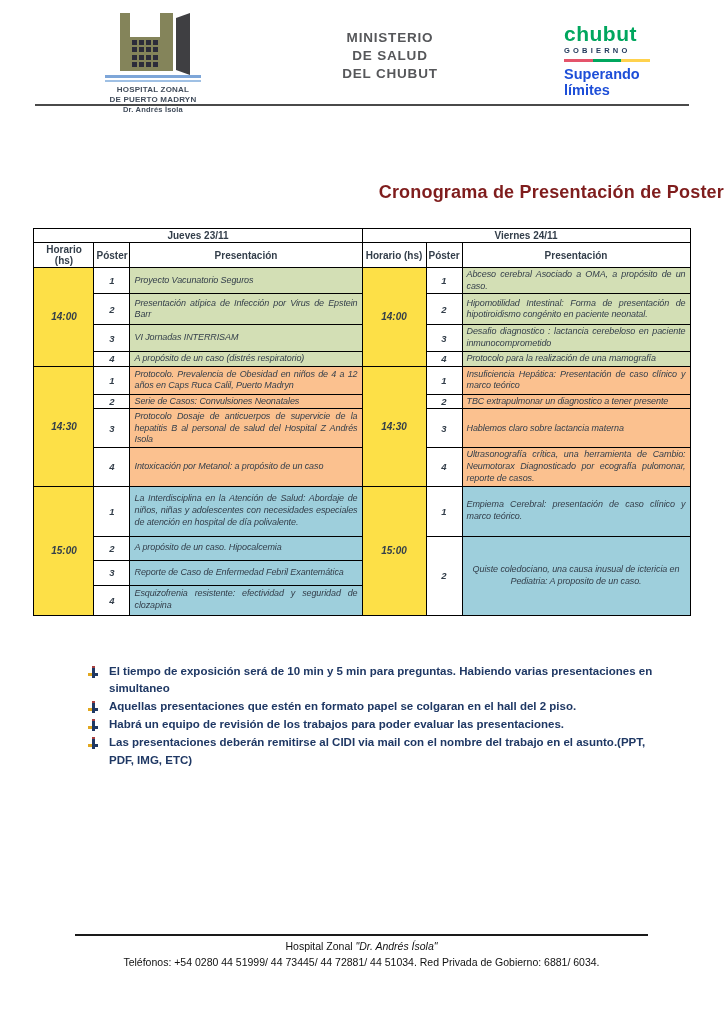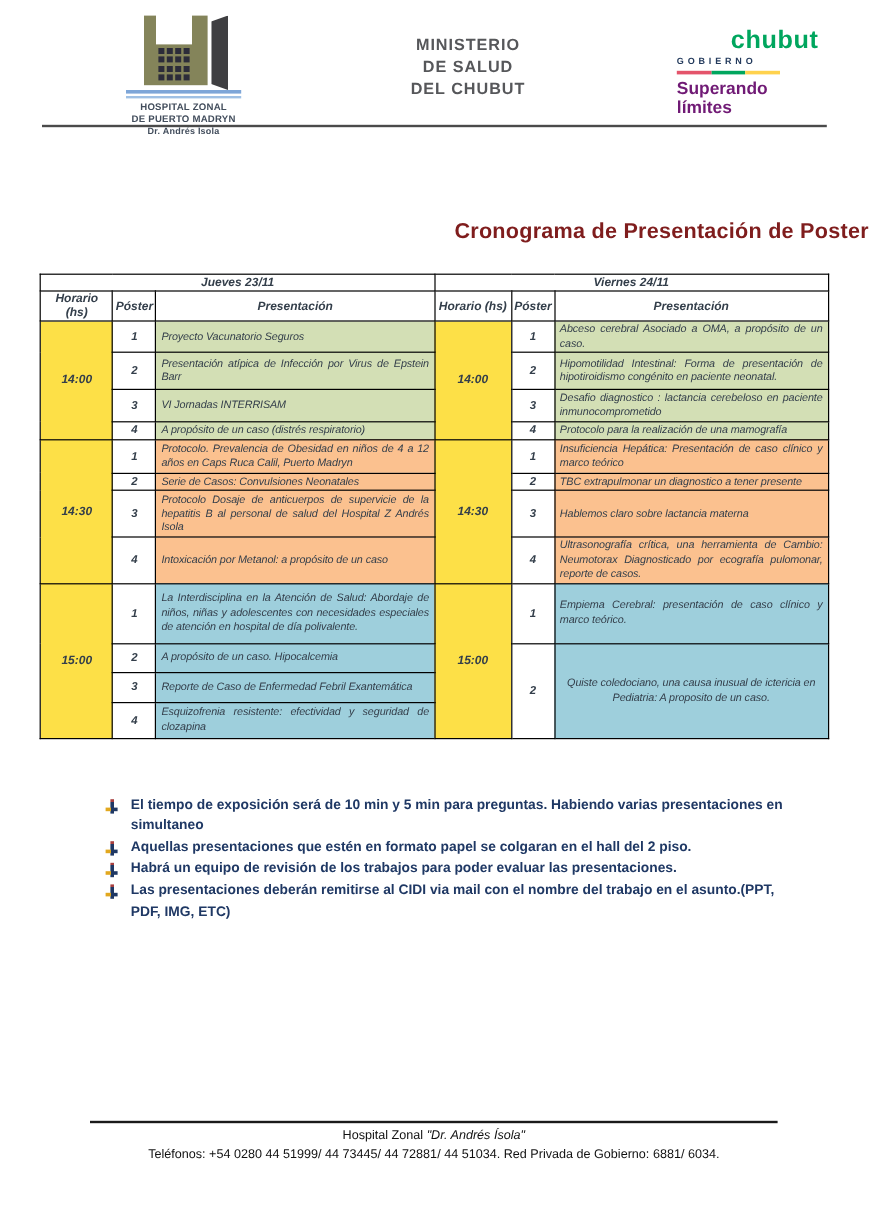--- a/index.html
+++ b/index.html
@@ -30,37 +30,37 @@
   .win-grid{display:grid;grid-template-columns:repeat(4,1fr);grid-auto-rows:5px;gap:2px;}
   .win-grid i{background:#2c2c3a;display:block;}
   .bt-door{position:absolute;left:62px;top:0;width:14px;height:62px;background:#3f3f42;clip-path:polygon(0 8%,100% 0,100% 100%,0 92%);}
   .blue-line{width:96px;background:#7ea6d8;}
   .blue-line.l1{height:3px;margin-top:4px;}
   .blue-line.l2{height:2px;margin-top:2px;background:#9fc0e4;}
   .hosp-text{margin-top:3px;text-align:center;color:#424d5c;font-weight:bold;font-size:8px;line-height:1.25;letter-spacing:.2px;}
   .hosp-text .l3{font-size:7.5px;}
   .logo-ministry{margin-top:16px;text-align:center;color:#56575a;font-weight:bold;font-size:13.5px;line-height:1.35;letter-spacing:.8px;}
   .logo-chubut{width:120px;margin-top:10px;text-align:left;padding-left:12px;}
-  .chubut-name{color:#00a65e;font-weight:bold;font-size:21px;letter-spacing:.5px;line-height:1;margin-left:45px;}
+  .chubut-name{color:#00a65e;font-weight:bold;font-size:21px;letter-spacing:.5px;line-height:1;}
   .chubut-gob{color:#233a5c;font-weight:bold;font-size:7.5px;letter-spacing:3.2px;margin-top:2px;}
   .tricolor{display:flex;width:86px;height:3px;margin-top:4px;}
   .tricolor span{flex:1;}
   .tricolor .c1{background:#e4546b;}
   .tricolor .c2{background:#00a65e;}
   .tricolor .c3{background:#ffd24d;}
-  .chubut-slogan{margin-top:5px;color:#701a75;font-weight:bold;font-size:14.5px;line-height:1.08;}
+  .chubut-slogan{margin-top:5px;color:#1d4ed8;font-weight:bold;font-size:14.5px;line-height:1.08;}
   .divider{margin:4px 35px 0;border-top:2px solid #4a4a4a;}
 
   
   .title{margin-top:76px;text-align:right;font-size:18px;font-weight:bold;color:#7f1d1d;letter-spacing:.2px;}
 
   
   table.sched{border-collapse:collapse;margin:25px auto 0;width:656px;table-layout:fixed;border:1.5px solid #000;}
   table.sched td,table.sched th{border:1px solid #000;vertical-align:middle;color:var(--ink);}
-  th.day,th.colh{font-weight:bold;font-style:italic;text-align:center;font-size:10px;padding:1px 2px;color:#222b36;}
+  th.day,th.colh{font-weight:bold;text-align:center;font-size:10px;padding:1px 2px;color:#222b36;}
   td.time{font-weight:bold;font-style:italic;text-align:center;font-size:10px;background:#fde047;}
   td.num{font-weight:bold;font-style:italic;text-align:center;font-size:9.5px;background:#fff;}
   td.pres{font-style:italic;font-size:9px;line-height:1.3;text-align:justify;padding:1px 4px;letter-spacing:-.1px;}
   td.pres.center{text-align:center;}
   td.g{background:var(--green);}
   td.o{background:var(--orange);}
   td.b{background:var(--blue);}
 
   
   .notes{list-style:none;margin:47px 60px 16px 88px;}

